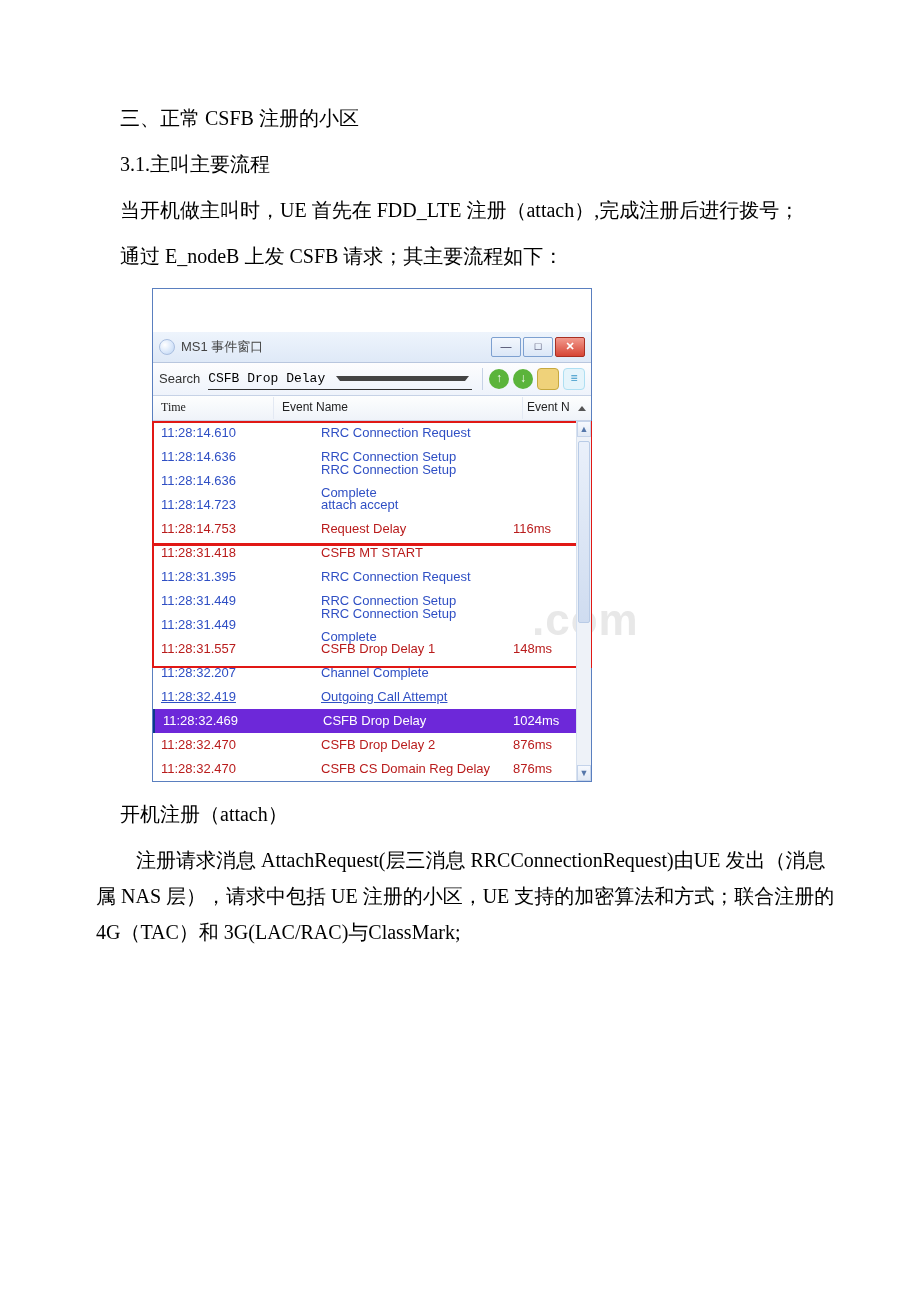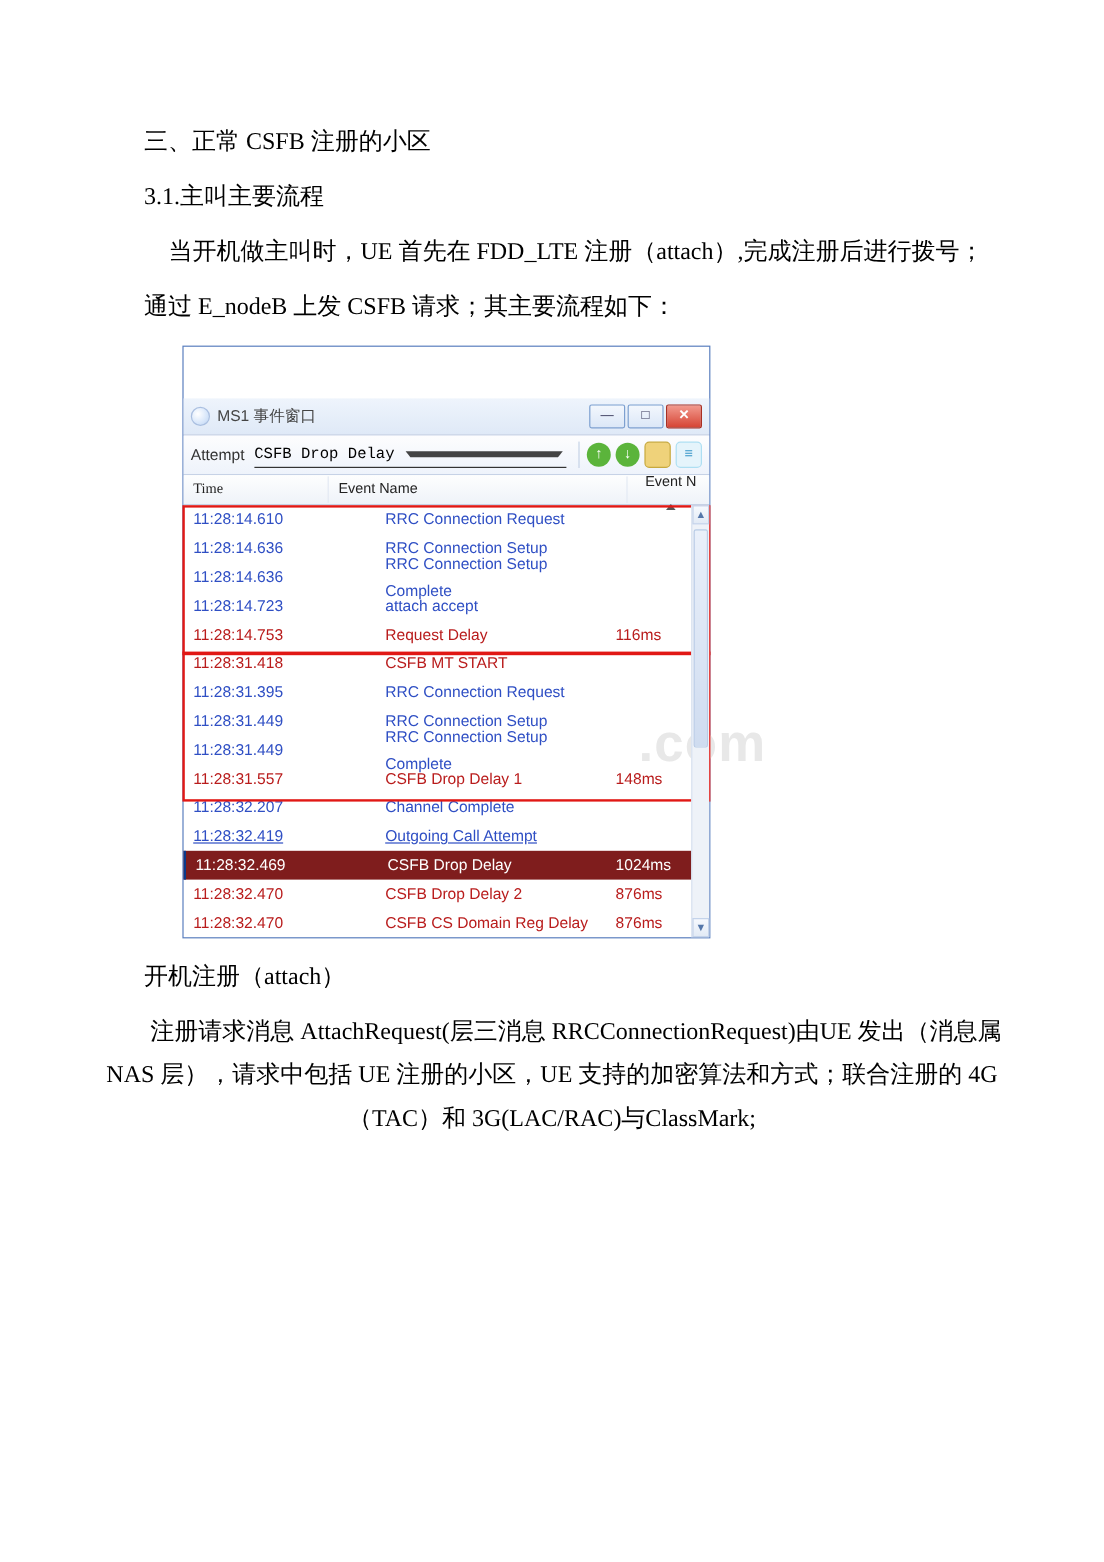--- a/index.html
+++ b/index.html
@@ -15,21 +15,20 @@
     width: 920px;
     padding: 100px 80px 60px 80px;
     box-sizing: border-box;
   }
   .para {
     margin: 0 0 10px 0;
     text-indent: 2em;
   }
   .para.no-indent {
     text-indent: 0;
-    text-align: center;
   }
 
   
   .win-wrap {
     position: relative;
     margin: 14px 0 14px 72px;
     width: 440px;
   }
   .win {
     border: 1px solid #5a7fbf;
@@ -122,38 +121,38 @@
     display: flex;
     height: 24px;
     background: linear-gradient(#fdfefe,#eff3f9);
     border-bottom: 1px solid #c6d2e6;
     font-size: 12px;
     color: #222;
     align-items: center;
   }
   .col-time { width: 112px; padding-left: 8px; border-right:1px solid #e3e9f3;font-family:Liberation Serif, serif; }
   .col-event { flex:1; padding-left: 8px; border-right:1px solid #e3e9f3; }
-  .col-val { width: 64px; padding-left:4px; display:flex; align-items:center; gap:8px;flex-direction:column; }
+  .col-val { width: 64px; padding-left:4px; display:flex; align-items:center; gap:8px; }
   .sort-up { width:0;height:0;border-left:4px solid transparent;border-right:4px solid transparent;border-bottom:5px solid #555; }
 
   .rows { position:relative; }
   .row {
     display:flex;
     height:24px;
     align-items:center;
     font-size:13px;
   }
   .row .c-time { width:112px; padding-left:8px; }
   .row .c-event { flex:1; padding-left:8px;margin-left:40px; }
   .row .c-val { width:64px; padding-left:4px; }
   .row.grey { color:#b91c1c; }
   .row.blue { color:#2f4fc4; }
   .row.blue-underline { color:#2f4fc4; text-decoration: underline; }
   .row.sel {
-    background:#7f1d1d;
+    background:#6d28d9;
     color:#fff;
   }
   .row.sel .c-time { border-left:2px solid #0a3a8a; }
 
   .red-box1 {
     position:absolute;
     border:2px solid #e11815;
     pointer-events:none;
   }
   .red-box-top {
@@ -210,21 +209,21 @@
         <span class="orb"></span>
         <span class="title-text">MS1 事件窗口</span>
         <div class="winbtns">
           <span class="wbtn">—</span>
           <span class="wbtn">□</span>
           <span class="wbtn close">✕</span>
         </div>
       </div>
 
       <div class="toolbar">
-        <span class="lbl">Attempt</span>
+        <span class="lbl">Search</span>
         <div class="search-box">
           <span>CSFB Drop Delay</span>
           <span class="dd"></span>
         </div>
         <span class="sep"></span>
         <span class="tbtn up-arrow">↑</span>
         <span class="tbtn down-arrow">↓</span>
         <span class="tbtn gear-box"></span>
         <span class="tbtn list-icon">≡</span>
       </div>
@@ -322,17 +321,17 @@
           <div class="row grey">
             <div class="c-time">11:28:32.470</div>
             <div class="c-event">CSFB CS Domain Reg Delay</div>
             <div class="c-val">876ms</div>
           </div>
         </div>
     </div>
   </div>
 
   <p class="para">开机注册（attach）</p>
-  <p class="para no-indent" style="text-indent:2em;">
+  <p class="para no-indent" style="text-indent:2em;margin-left:16px;">
     <span>注册请求消息 AttachRequest(层三消息 RRCConnectionRequest)由UE 发出（消息属 NAS 层），请求中包括 UE 注册的小区，UE 支持的加密算法和方式；联合注册的 4G（TAC）和 3G(LAC/RAC)与ClassMark;</span>
   </p>
 
 </div>
 
 </body></html>

